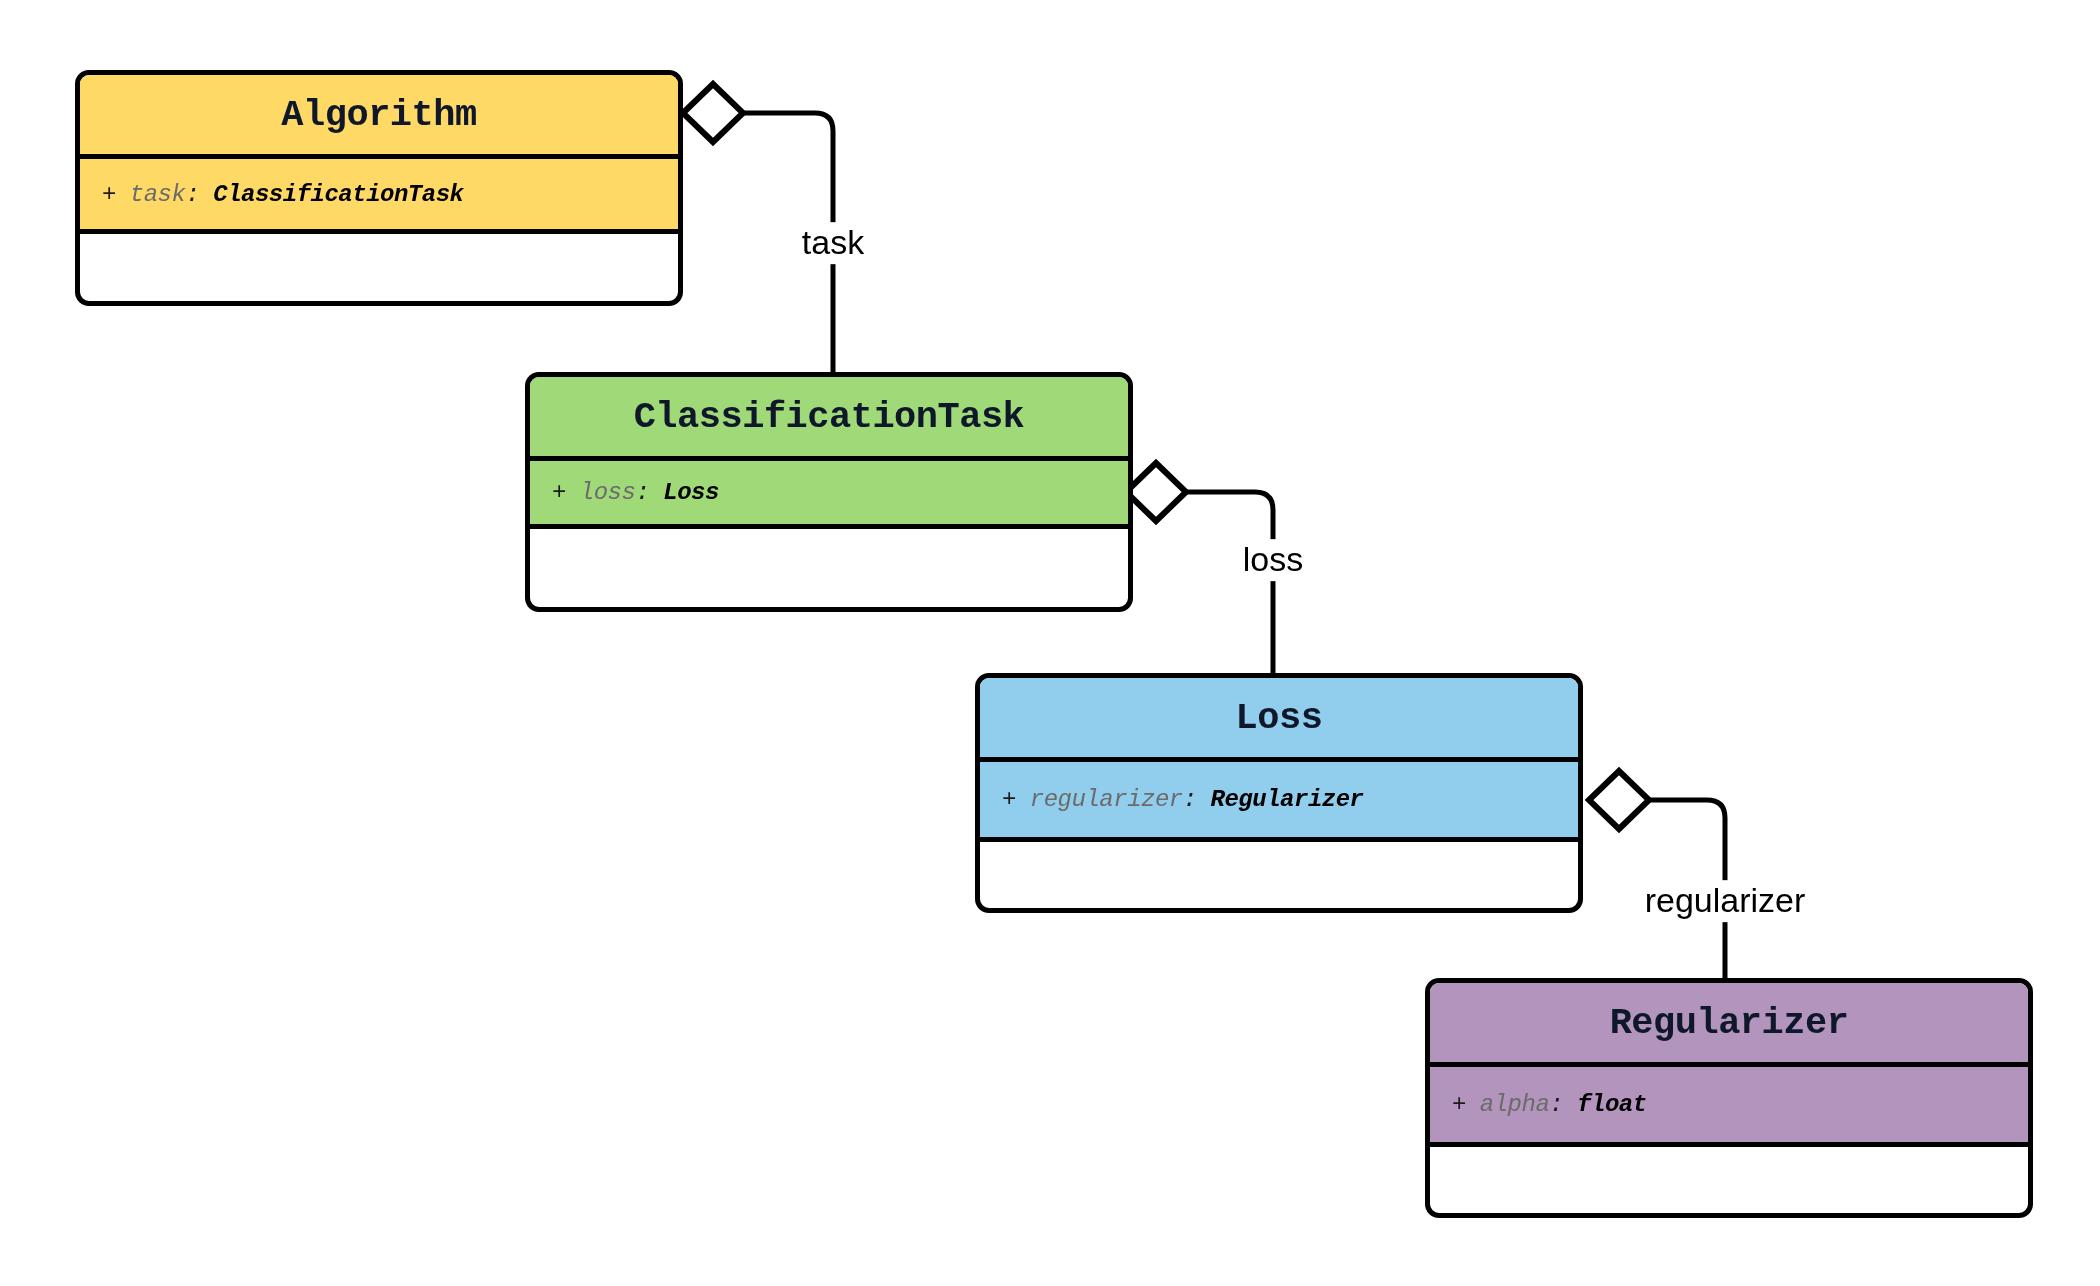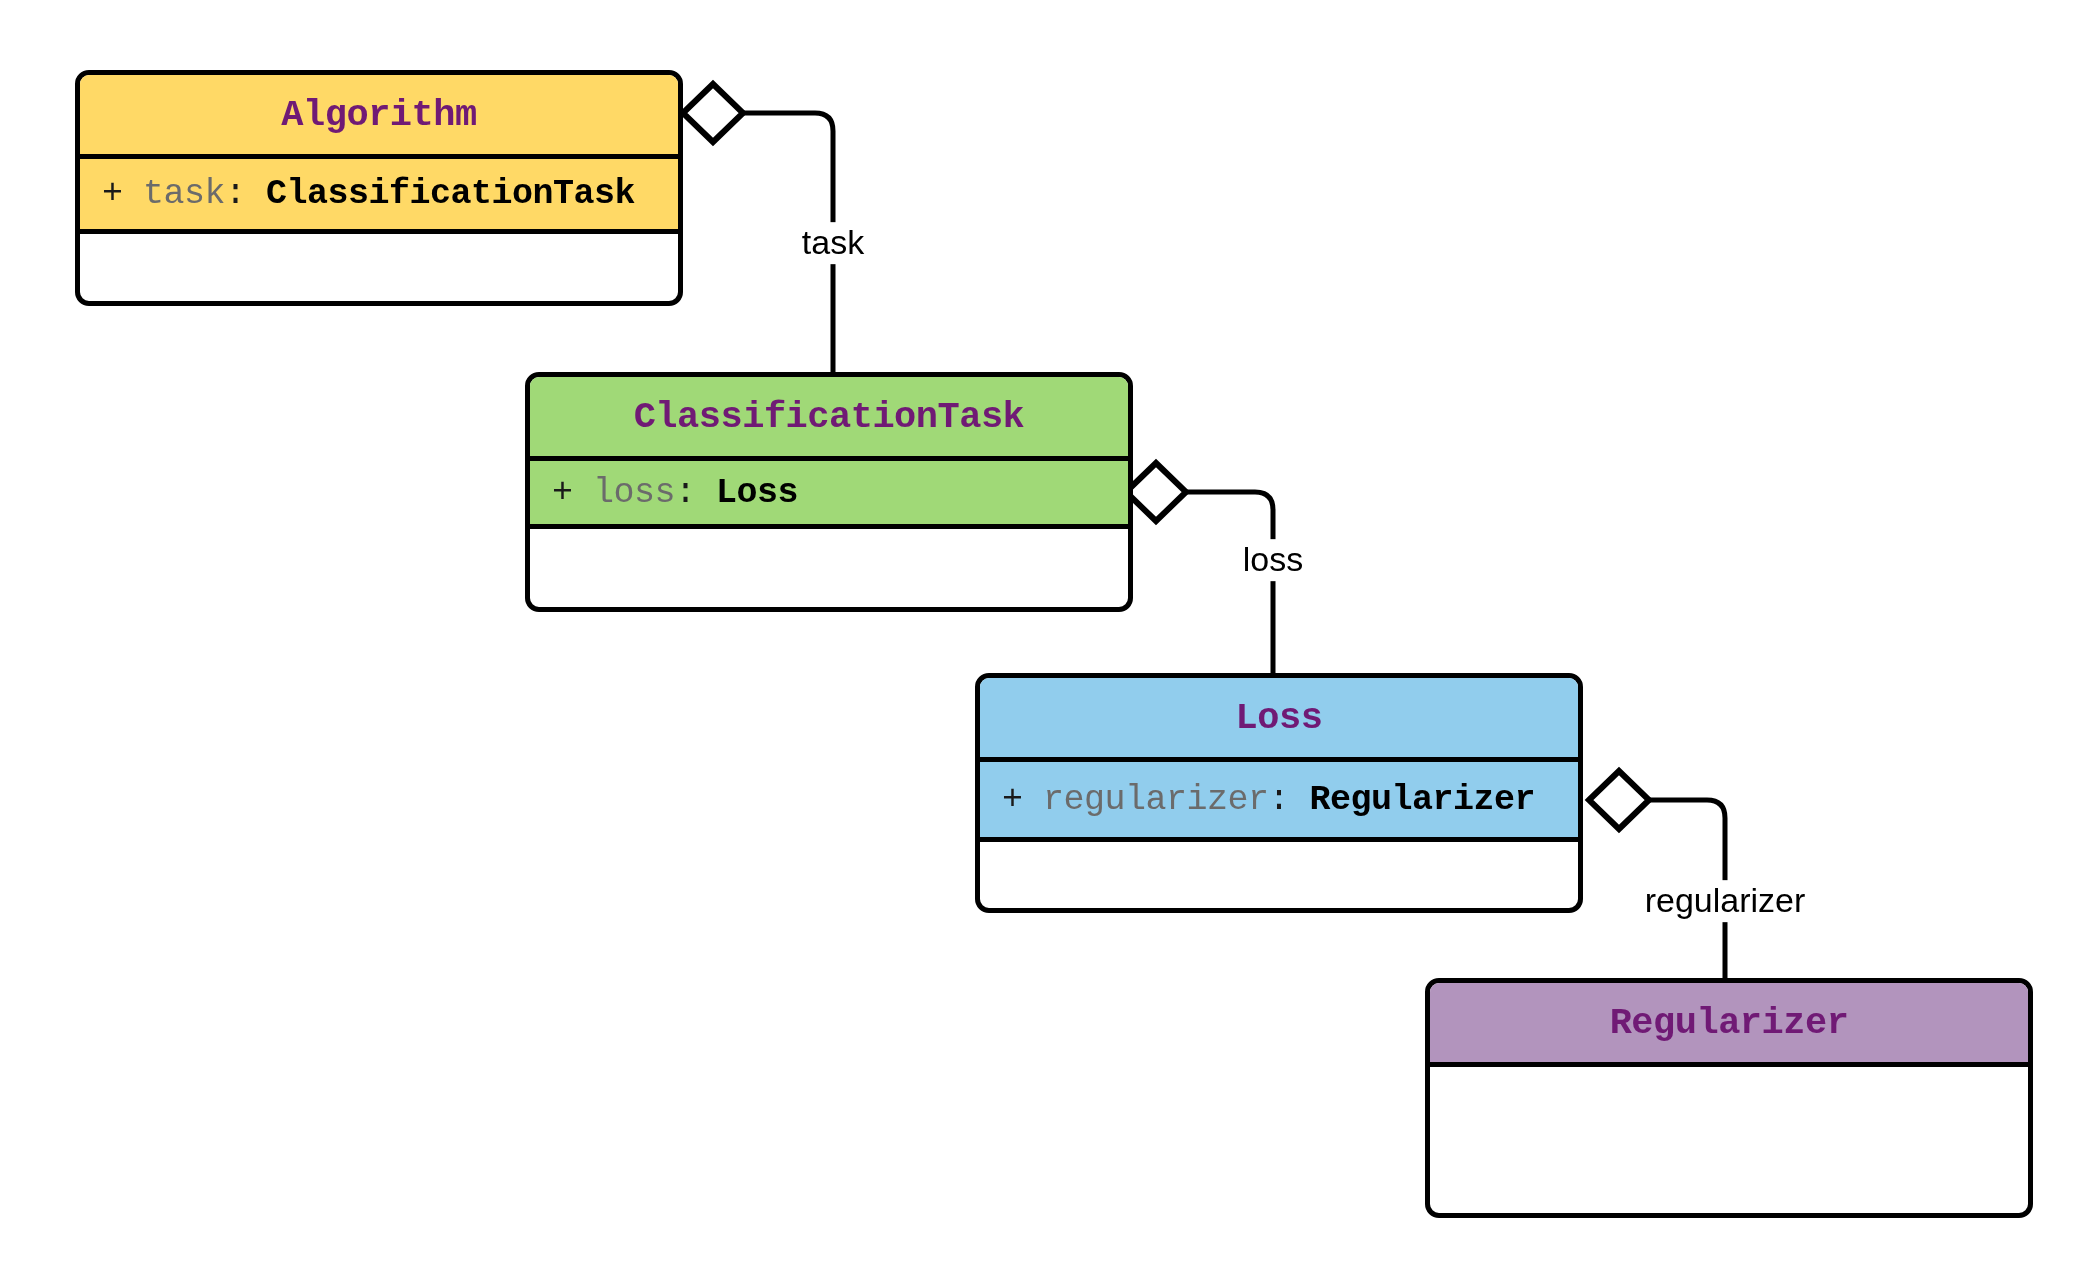--- a/index.html
+++ b/index.html
@@ -63,40 +63,41 @@
     border-radius: 14px;
     overflow: hidden;
     background: #ffffff;
   }
   .uml-title {
     box-sizing: border-box;
     text-align: center;
     font-family: "Liberation Mono", monospace;
     font-weight: bold;
     font-size: 37px;
-    color: #701a75;
+    color: #0f172a;
     border-bottom: 5px solid #000000;
     display: flex;
     align-items: center;
     justify-content: center;
     letter-spacing: -0.5px;
   }
   .uml-attrs {
     box-sizing: border-box;
     border-bottom: 5px solid #000000;
     display: flex;
     flex-direction: column;
     justify-content: center;
     padding: 0 22px;
   }
   .uml-attr {
     font-family: "Liberation Mono", monospace;
-    font-size: 35px;
+    font-size: 24px;
     white-space: nowrap;
     letter-spacing: -0.5px;
+    font-style: italic;
   }
   .uml-attr .vis  { color: #1a1a1a; }
   .uml-attr .name { color: #6b6b6b; }
   .uml-attr .sep  { color: #1a1a1a; }
   .uml-attr .type { color: #000000; font-weight: bold; }
   .uml-methods {
     box-sizing: border-box;
     flex: 1 1 auto;
   }
 
@@ -168,16 +169,23 @@
         <span class="vis">+ </span>
         <span class="name">regularizer</span><span class="sep">: </span>
         <span class="type">Regularizer</span>
       </div>
     </div>
     <div class="uml-methods" style="background: rgb(145, 205, 237);"></div>
   </div>
 
   <div class="uml-class fill-purple" style="left:1425px; top:978px; width:608px; height:240px;">
     <div class="uml-title" style="height: 84px; background: rgb(178, 148, 189);">Regularizer</div>
+    <div class="uml-attrs" style="height: 80px; background: rgb(178, 148, 189);">
+      <div class="uml-attr">
+        <span class="vis">+ </span>
+        <span class="name">alpha</span><span class="sep">: </span>
+        <span class="type">float</span>
+      </div>
+    </div>
     <div class="uml-methods" style="background: rgb(178, 148, 189);"></div>
   </div>
 
 </div>
 
 </body></html>

